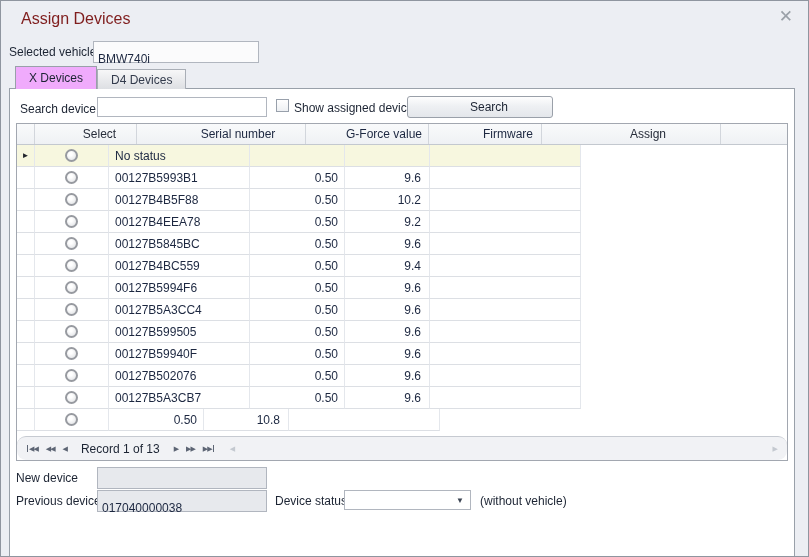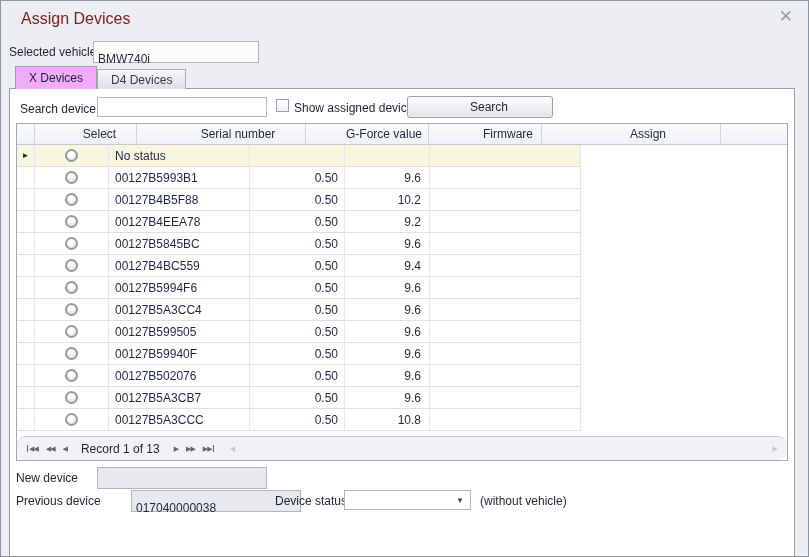--- a/index.html
+++ b/index.html
@@ -224,21 +224,20 @@
             <div class="c cgf">0.50</div>
             <div class="c cfw">9.6</div>
             <div class="c cvh"></div>
             <div class="c cfill"></div>
           </div>
           <div class="grow">
             <div class="c ind"></div>
             <div class="c csel">
               <span class="radio"></span>
             </div>
-            <div class="c cser">00127B5A3CCC</div>
             <div class="c cgf">0.50</div>
             <div class="c cfw">10.8</div>
             <div class="c cvh"></div>
             <div class="c cfill"></div>
           </div>
         </div>
       <div class="pager">
         <div class="navbtn bar-l"><span>◀◀</span></div>
         <div class="navbtn"><span>◀◀</span></div>
         <div class="navbtn"><span>◀</span></div>
@@ -249,21 +248,21 @@
         <div class="navbtn dis" style="margin-left:8px;">◀</div>
         <div class="spacer"></div>
         <div class="navbtn dis">▶</div>
       </div>
     </div>
 
     <div class="lbl" style="left:6px; top:382px;">New device</div>
     <div class="field disabled" style="left:87px; top:378px; width:170px;"></div>
 
     <div class="lbl" style="left:6px; top:405px;">Previous device</div>
-    <div class="field disabled" style="left:87px; top:401px; width:170px;margin-left:34px;">017040000038</div>
+    <div class="field disabled" style="left:87px; top:401px; width:170px;">017040000038</div>
 
     <div class="lbl" style="left:265px; top:405px;">Device status</div>
     <div class="combo" style="left:334px; top:401px;">
       <span></span>
       <span class="arr">▼</span>
     </div>
     <div class="lbl" style="left:470px; top:405px;">(without vehicle)</div>
   </div>
 
   <div class="btn" style="left:12px; top:523px; width:146px;">Record</div>

